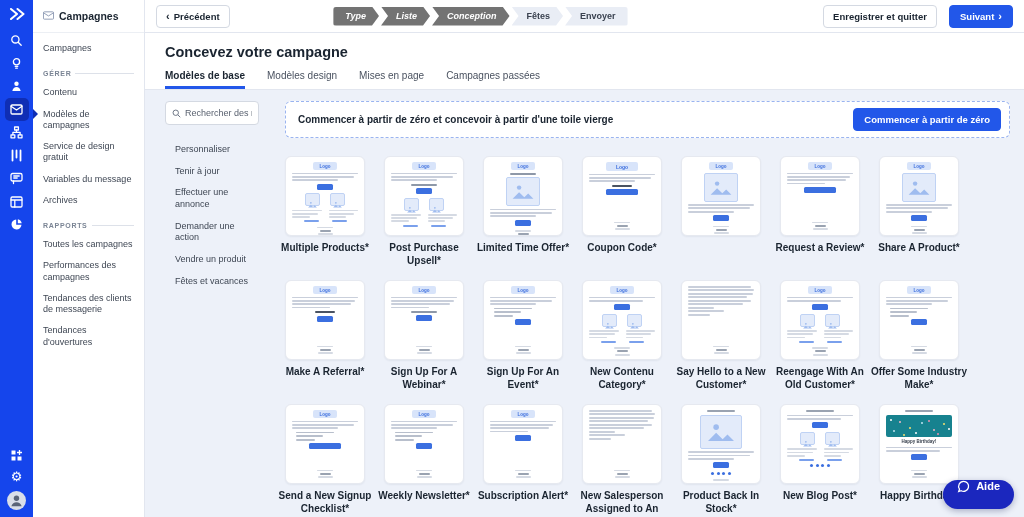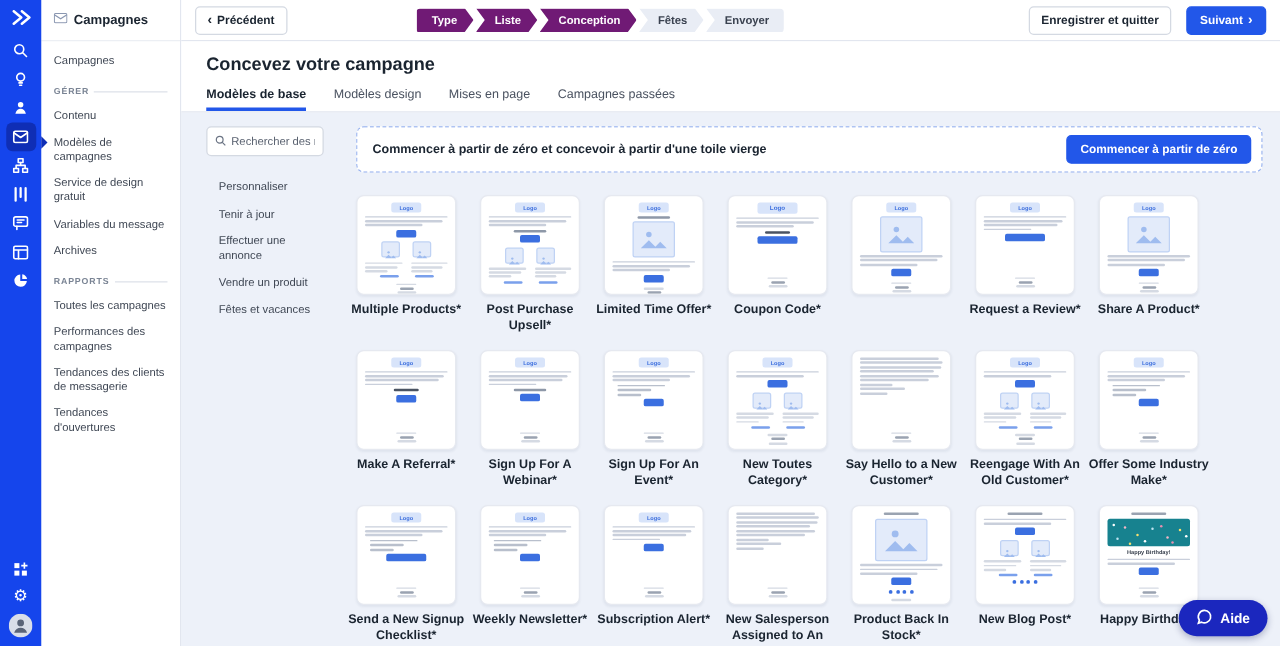--- a/index.html
+++ b/index.html
@@ -28,21 +28,21 @@
   .topbar{height:33px;box-sizing:border-box;background:#fff;border-bottom:1px solid #E2E6EF;display:flex;align-items:center;padding:0 11px;gap:8px;flex-shrink:0;}
   .btn{border-radius:4px;font-weight:bold;font-size:9.5px;font-family:inherit;cursor:pointer;white-space:nowrap;}
   .btn-outline{background:#fff;border:1px solid #D4D9E2;color:#1A2430;padding:5px 9px;display:flex;align-items:center;gap:4px;}
   .btn-primary{background:#2257E9;border:1px solid #2257E9;color:#fff;padding:5px 10px;display:flex;align-items:center;gap:4px;}
   .chev{font-size:11px;line-height:0;font-weight:bold;}
   .steps{display:flex;margin:0 auto;}
   .step{height:19px;display:flex;align-items:center;padding:0 13px 0 15px;font-size:9px;font-weight:bold;margin-left:2px;cursor:pointer;
         clip-path:polygon(0 0,calc(100% - 7px) 0,100% 50%,calc(100% - 7px) 100%,0 100%,7px 50%);}
   .step:first-child{clip-path:polygon(0 0,calc(100% - 7px) 0,100% 50%,calc(100% - 7px) 100%,0 100%);border-radius:3px 0 0 3px;padding-left:12px;}
   .step:last-child{clip-path:polygon(0 0,100% 0,100% 100%,0 100%,7px 50%);border-radius:0 3px 3px 0;padding-right:12px;}
-  .step.done,.step.active{background:#701a75;color:#fff;}
+  .step.done,.step.active{background:#737373;color:#fff;font-style:italic;}
   .step.todo{background:#E9EDF5;color:#3A4250;}
   .topbar-right{display:flex;gap:12px;margin-left:auto;}
 
   .content-head{background:#fff;padding:11px 20px 0;border-bottom:1px solid #E2E6EF;flex-shrink:0;}
   .page-title{font-size:14.5px;font-weight:bold;color:#1A2430;}
   .tabs{display:flex;gap:22px;margin-top:10px;}
   .tab{padding-bottom:8px;font-size:10px;color:#4A5260;cursor:pointer;}
   .tab.active{font-weight:bold;color:#1A2430;box-shadow:inset 0 -3px 0 #2257E9;}
 
   .body{flex:1;display:flex;padding:11px 14px 0 20px;gap:26px;min-height:0;}
@@ -85,21 +85,21 @@
   .t-dot{width:3px;height:3px;border-radius:50%;background:#3B6FE0;}
   .t-footer{margin-top:auto;display:flex;flex-direction:column;align-items:center;gap:1.5px;flex-shrink:0;padding-top:2px;}
   .t-heading{width:28px;height:2.2px;background:#9AA3B1;border-radius:1px;flex-shrink:0;}
   .t-htext{font-size:4.5px;font-weight:bold;color:#39414E;flex-shrink:0;}
   .t-letter{width:100%;display:flex;flex-direction:column;gap:1.7px;align-items:flex-start;}
   .t-confetti{width:100%;height:22px;border-radius:2px;background:#17828F;position:relative;overflow:hidden;flex-shrink:0;}
   .t-confetti::after{content:"";position:absolute;width:2px;height:2px;border-radius:50%;left:4px;top:4px;background:#fff;
      box-shadow:9px 2px 0 #F2B6C6,19px 8px 0 #F7E06E,31px 3px 0 #BFE3F0,43px 10px 0 #F2B6C6,53px 4px 0 #F7E06E,3px 11px 0 #BFE3F0,25px 13px 0 #ffffff,47px 14px 0 #E88FB0,58px 9px 0 #ffffff,13px 15px 0 #F7E06E,38px 1px 0 #E88FB0;}
 
   
-  .help-btn{position:absolute;right:10px;bottom:8px;background:#1B27BE;color:#fff;border:0;border-radius:15px;height:29px;padding:0 14px;display:flex;align-items:center;gap:6px;font-size:11px;font-weight:bold;font-family:inherit;cursor:pointer;box-shadow:0 2px 6px rgba(10,20,80,.3);z-index:5;}
+  .help-btn{position:absolute;right:10px;bottom:8px;background:#1B27BE;color:#fff;border:0;border-radius:15px;height:29px;padding:0 14px;display:flex;gap:6px;font-size:11px;font-weight:bold;font-family:inherit;cursor:pointer;box-shadow:0 2px 6px rgba(10,20,80,.3);z-index:5;}
 </style>
 </head>
 <body>
 
 <div class="app">
 
   <div class="rail">
     <div class="rail-logo">
         <svg width="16" height="12" viewBox="0 0 16 12">
           <path d="M2 1l6 5-6 5M8.5 1l6 5-6 5" stroke="#fff" stroke-width="2" fill="none" stroke-linecap="round" stroke-linejoin="round"></path>
@@ -248,20 +248,21 @@
           <span><svg width="9" height="9" viewBox="0 0 12 12">
                 <circle cx="5" cy="5" r="3.6" fill="none" stroke="#6B7484" stroke-width="1.3"></circle>
                 <path d="M7.8 7.8L11 11" stroke="#6B7484" stroke-width="1.3"></path>
               </svg></span>
           <input type="text" placeholder="Rechercher des mo" style="">
         </div>
         <div class="cats" id="cats">
             <div class="cat">Personnaliser</div>
             <div class="cat">Tenir à jour</div>
             <div class="cat">Effectuer une annonce</div>
+            <div class="cat">Demander une action</div>
             <div class="cat">Vendre un produit</div>
             <div class="cat">Fêtes et vacances</div>
           </div>
       </div>
 
       <div class="rightcol">
         <div class="banner">
           <div class="banner-text">Commencer à partir de zéro et concevoir à partir d'une toile vierge</div>
           <button class="btn btn-primary">Commencer à partir de zéro</button>
         </div>
@@ -539,21 +540,21 @@
                 <div class="t-links">
                   <div class="t-link"></div>
                   <div class="t-link"></div>
                 </div>
                 <div class="t-footer">
                   <div class="t-line" style="width: 16px; background: rgb(213, 218, 227);"></div>
                   <div class="t-line" style="width: 11px; background: rgb(154, 163, 177);"></div>
                   <div class="t-line" style="width: 15px; background: rgb(213, 218, 227);"></div>
                 </div>
               </div>
-              <div class="cell-label">New Toutes Category*</div>
+              <div class="cell-label">New Contenu Category*</div>
             </div>
             <div class="cell">
               <div class="card">
                 <div class="t-letter">
                   <div class="t-line" style="width: 96%; background: rgb(201, 207, 219);"></div>
                   <div class="t-line" style="width: 100%; background: rgb(201, 207, 219);"></div>
                   <div class="t-line" style="width: 98%; background: rgb(201, 207, 219);"></div>
                   <div class="t-line" style="width: 90%; background: rgb(201, 207, 219);"></div>
                   <div class="t-line" style="width: 96%; background: rgb(201, 207, 219);"></div>
                   <div class="t-line" style="width: 84%; background: rgb(201, 207, 219);"></div>

